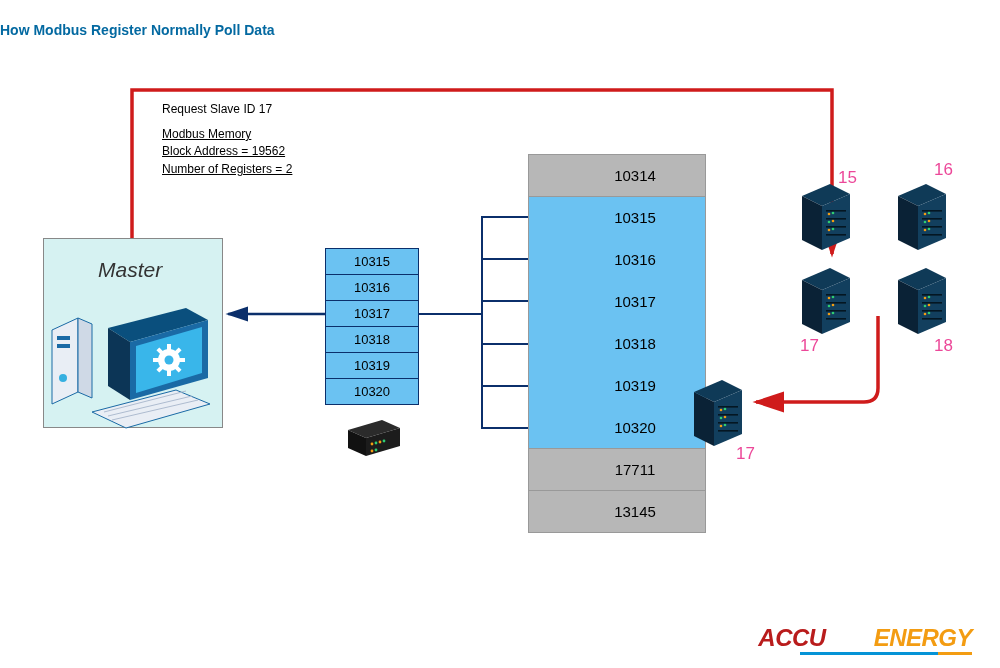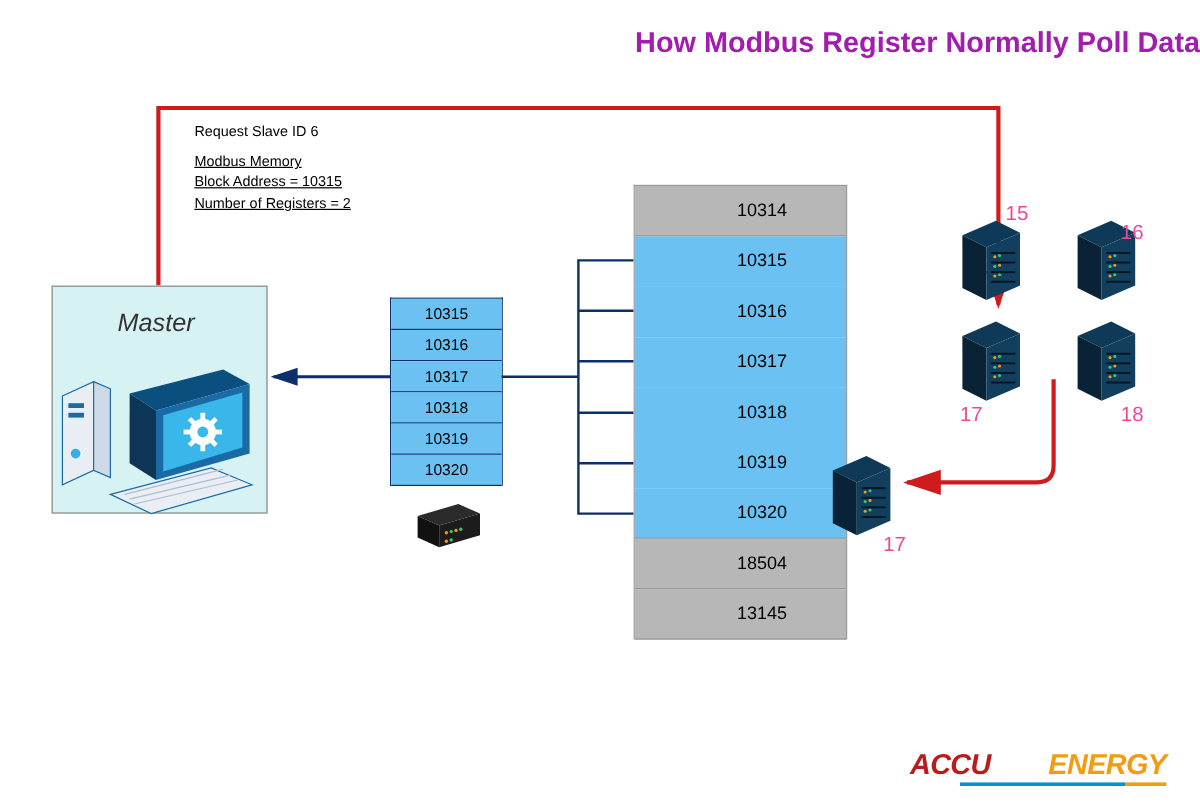--- a/index.html
+++ b/index.html
@@ -1,17 +1,17 @@
 <!DOCTYPE html>
 <html><head>
 <meta charset="utf-8">
 <style>
   * { margin: 0; padding: 0; box-sizing: border-box; }
   body { width: 1000px; height: 668px; font-family: Arial, sans-serif; background: #fff; position: relative; overflow: hidden; }
-  .title { text-align: right; font-size: 24px; font-weight: bold; padding-top: 22px; color: #a21caf; }
+  .title { text-align: left; font-size: 14px; font-weight: bold; padding-top: 22px; color: #0369a1; }
   .req-label { position: absolute; left: 162px; top: 102px; font-size: 12px; color: #000; }
   .memory-block { position: absolute; left: 162px; top: 126px; font-size: 12px; color: #000; line-height: 1.45; text-decoration: underline; }
 
   .master-box { position: absolute; left: 43px; top: 238px; width: 180px; height: 190px; background: #d6f2f2; border: 1px solid #888; }
   .master-label { position: absolute; left: 98px; top: 258px; font-size: 21px; color: #333; font-style: italic; }
 
   .computer { position: absolute; left: 48px; top: 300px; width: 170px; height: 140px; }
 
   .small-table { position: absolute; left: 325px; top: 248px; border: 1px solid #0b2f6b; border-bottom: none; }
   .small-table .row { width: 92px; height: 26px; border-bottom: 1px solid #0b2f6b; background: #6bc2f2; display: flex; align-items: center; justify-content: center; font-size: 13px; color: #000; }
@@ -54,24 +54,24 @@
   <path d="M 528 217 L 482 217 L 482 428 L 528 428" stroke="#0b2f6b" stroke-width="2" fill="none"></path>
   <line x1="528" y1="259" x2="482" y2="259" stroke="#0b2f6b" stroke-width="2"></line>
   <line x1="528" y1="301" x2="482" y2="301" stroke="#0b2f6b" stroke-width="2"></line>
   <line x1="528" y1="344" x2="482" y2="344" stroke="#0b2f6b" stroke-width="2"></line>
   <line x1="528" y1="386" x2="482" y2="386" stroke="#0b2f6b" stroke-width="2"></line>
 
   <path d="M 482 314 L 417 314" stroke="#0b2f6b" stroke-width="2" fill="none"></path>
   <path d="M 325 314 L 228 314" stroke="#0b2f6b" stroke-width="2.5" fill="none" marker-end="url(#arr-navy)"></path>
 </svg>
 
-<div class="req-label">Request Slave ID 6</div>
+<div class="req-label">Request Slave ID 17</div>
 <div class="memory-block">
   <div>Modbus Memory</div>
-  <div>Block Address = 10315</div>
+  <div>Block Address = 19562</div>
   <div>Number of Registers = 2</div>
 </div>
 
 <div class="master-box"></div>
 <div class="master-label">Master</div>
 <svg class="computer" viewBox="0 0 170 140">
 
   <polygon points="4,30 30,18 30,92 4,104" fill="#e9eef5" stroke="#1a6aa5" stroke-width="1"></polygon>
   <polygon points="30,18 44,24 44,98 30,92" fill="#cfd9e6" stroke="#1a6aa5" stroke-width="1"></polygon>
   <rect x="9" y="36" width="13" height="4" fill="#1a6aa5"></rect>
@@ -128,33 +128,33 @@
 </svg>
 
 <div class="big-table">
   <div class="row gray">10314</div>
   <div class="row blue">10315</div>
   <div class="row blue">10316</div>
   <div class="row blue">10317</div>
   <div class="row blue">10318</div>
   <div class="row blue">10319</div>
   <div class="row blue lastblue">10320</div>
-  <div class="row gray">18504</div>
+  <div class="row gray">17711</div>
   <div class="row gray">13145</div>
 </div>
 
 <svg class="server" style="left:796px;top:178px" width="60" height="76">
     <use href="#srv"></use>
   </svg>
 <div class="server-label" style="left:838px;top:168px">15</div>
 
 <svg class="server" style="left:892px;top:178px" width="60" height="76">
     <use href="#srv"></use>
   </svg>
-<div class="server-label" style="left:934px;top:184px">16</div>
+<div class="server-label" style="left:934px;top:160px">16</div>
 
 <svg class="server" style="left:796px;top:262px" width="60" height="76">
     <use href="#srv"></use>
   </svg>
 <div class="server-label" style="left:800px;top:336px">17</div>
 
 <svg class="server" style="left:892px;top:262px" width="60" height="76">
     <use href="#srv"></use>
   </svg>
 <div class="server-label" style="left:934px;top:336px">18</div>

